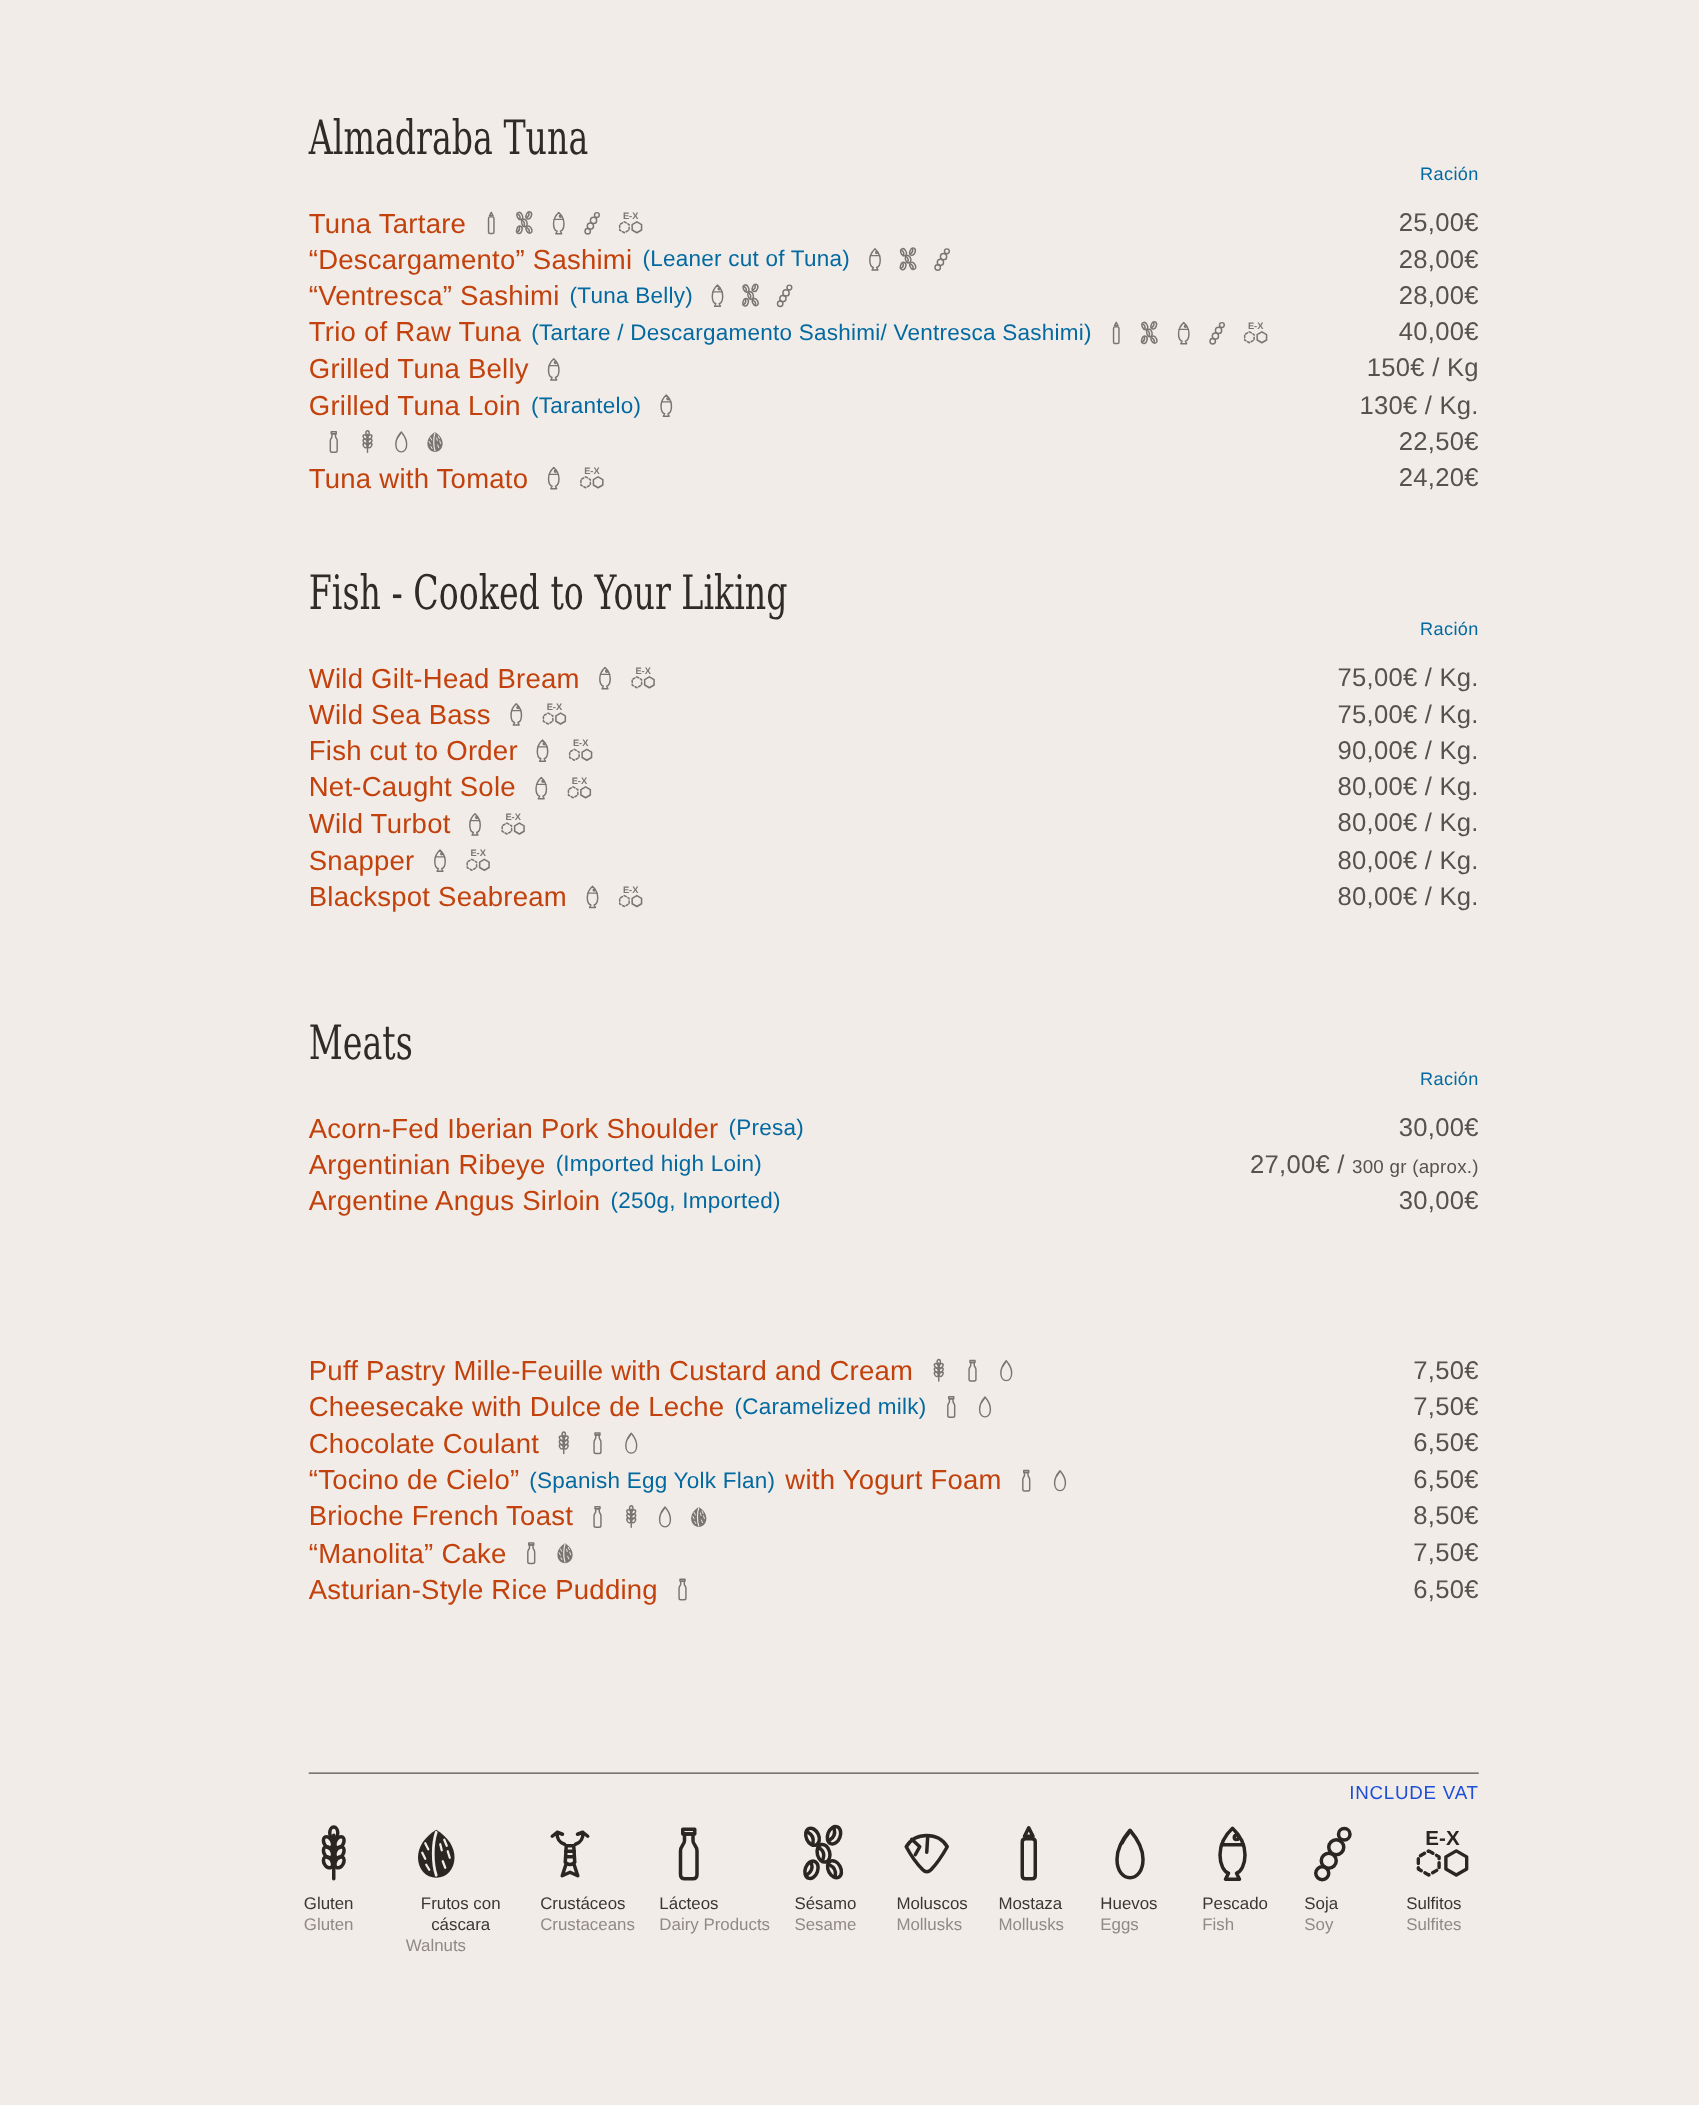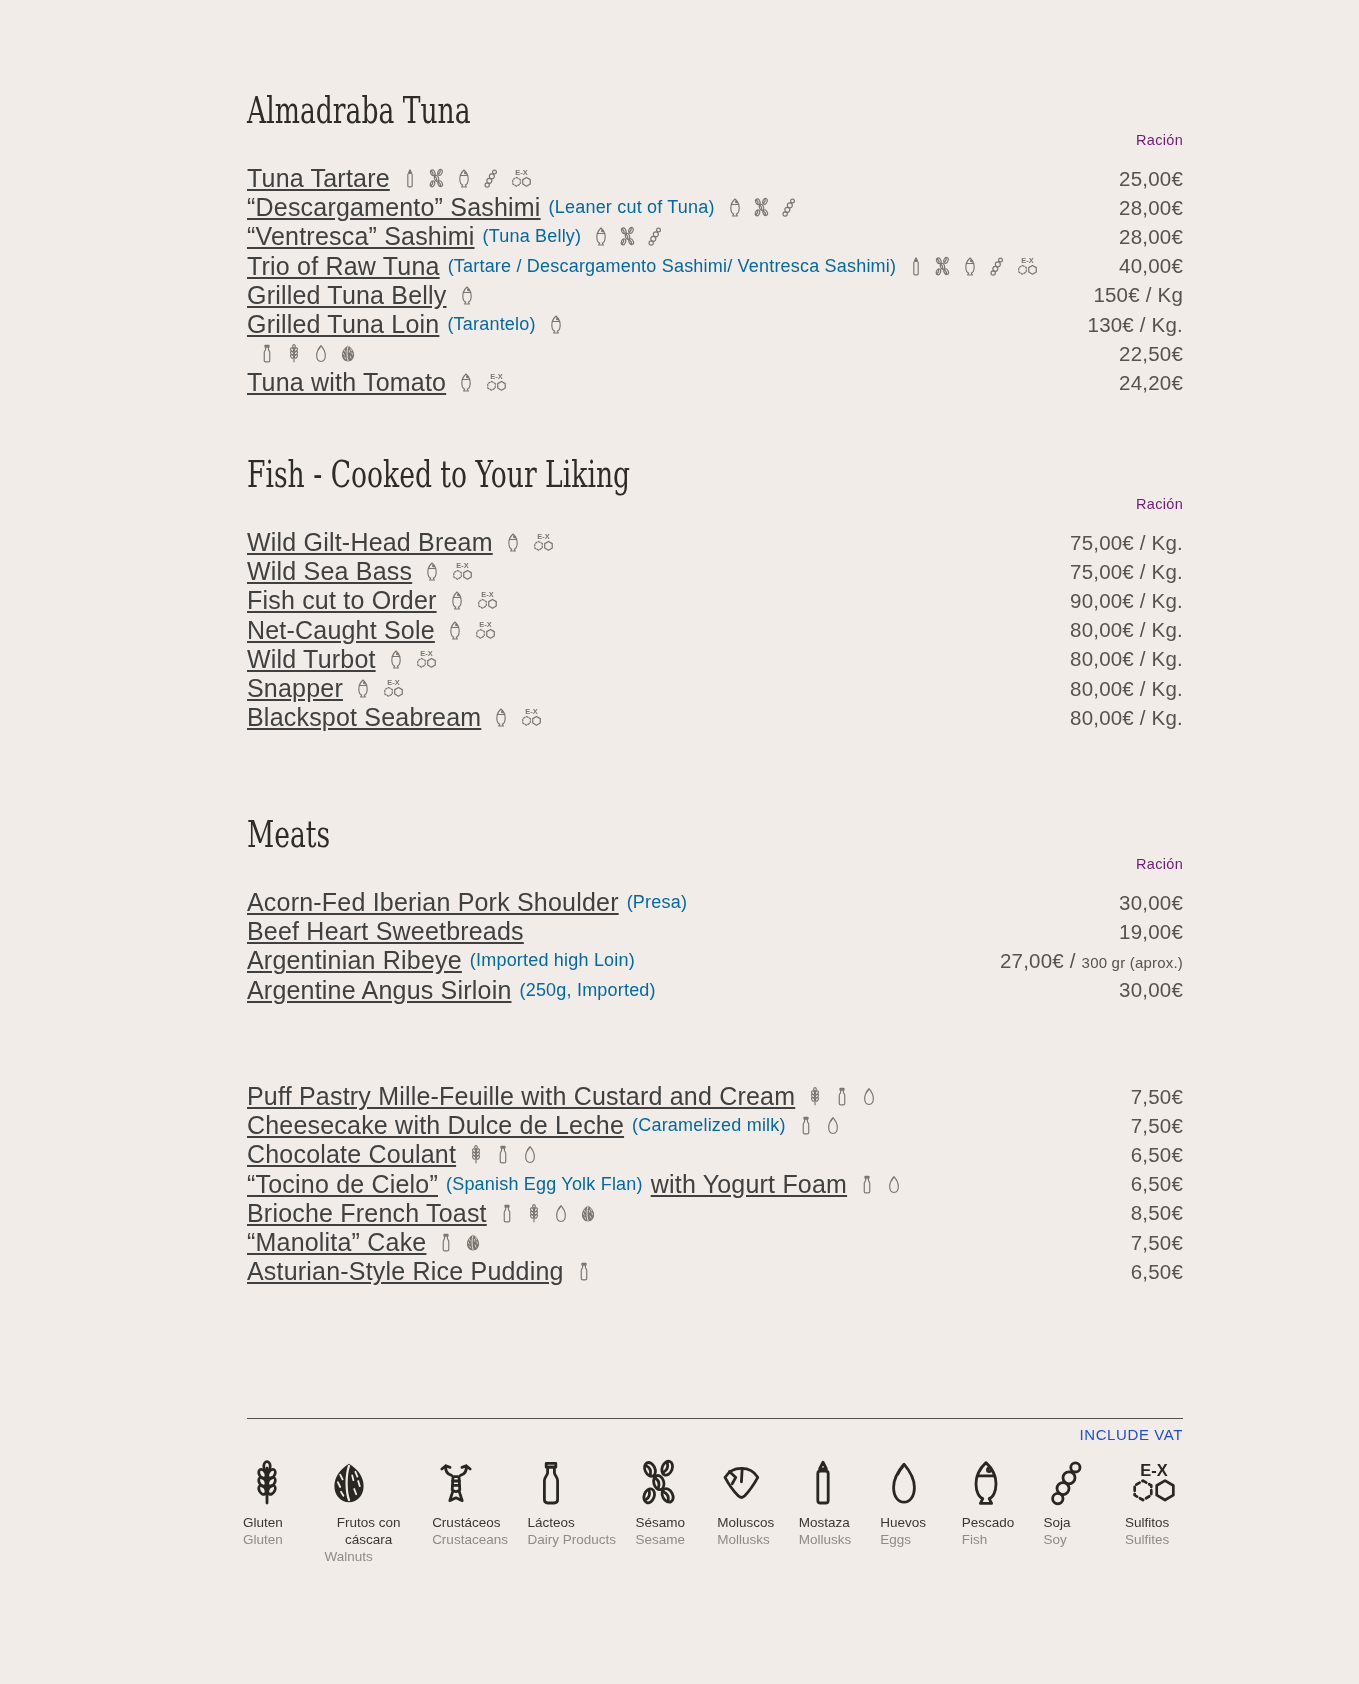--- a/index.html
+++ b/index.html
@@ -12,25 +12,25 @@
   .page{position:absolute;left:247px;top:0;width:936px;}
   .section{position:absolute;left:0;width:936px;}
   #sec-0{top:88px}#sec-1{top:452px}#sec-2{top:812px}#sec-3{top:1076px}
   .stitle-wrap{height:44px;}
   .stitle{
     display:inline-block;
     font-family:"DejaVu Serif", serif;
     font-size:38px;line-height:44px;font-weight:400;color:#2f2b28;
     transform:scaleX(0.70);transform-origin:left center;white-space:nowrap;
   }
-  .racion{height:18px;text-align:right;font-size:14.5px;color:#701a75;letter-spacing:0.3px;}
+  .racion{height:18px;text-align:right;font-size:14.5px;color:#0369a1;letter-spacing:0.3px;}
   .items{margin-top:14px;}
   .items.no-racion{margin-top:6px;}
   .item{height:29.2px;display:flex;align-items:center;white-space:nowrap;}
-  .iname{font-size:25px;color:#404040;letter-spacing:0.2px;text-decoration:underline;}
+  .iname{font-size:22px;color:#c2410c;letter-spacing:0.2px;}
   .inote{font-size:18px;color:#0369a1;margin-left:8px;letter-spacing:0.2px;}
   .iname + .inote{margin-left:8px;}
   .inote + .iname{margin-left:8px;}
   .icons{display:inline-flex;align-items:center;gap:7px;margin-left:10px;color:#7a756f;}
   .spacer{flex:1 1 auto;}
   .price{font-size:20.5px;color:#57524d;letter-spacing:0.2px;}
   .price .price-note{font-size:15px;color:#57524d;}
   .icn{width:20px;height:21px;stroke:currentColor;fill:none;stroke-width:1.4;stroke-linecap:round;stroke-linejoin:round;display:block;}
   .icn-sulfites{width:27px;}
   .icn-lg{width:48px;height:50px;color:#2a2622;}
@@ -382,25 +382,20 @@
     <div class="stitle-wrap"><span class="stitle">Meats</span></div>
     <div class="racion">Ración</div>
     <div class="items">
         <div class="item">
           <span class="iname">Acorn-Fed Iberian Pork Shoulder</span>
           <span class="inote">(Presa)</span>
           <span class="spacer"></span>
           <span class="price">30,00€</span>
         </div>
         <div class="item">
-          <span class="iname">Beef Heart Sweetbreads</span>
-          <span class="spacer"></span>
-          <span class="price">19,00€</span>
-        </div>
-        <div class="item">
           <span class="iname">Argentinian Ribeye</span>
           <span class="inote">(Imported high Loin)</span>
           <span class="spacer"></span>
           <span class="price">27,00€ / <span class="price-note">300 gr (aprox.)</span></span>
         </div>
         <div class="item">
           <span class="iname">Argentine Angus Sirloin</span>
           <span class="inote">(250g, Imported)</span>
           <span class="spacer"></span>
           <span class="price">30,00€</span>

